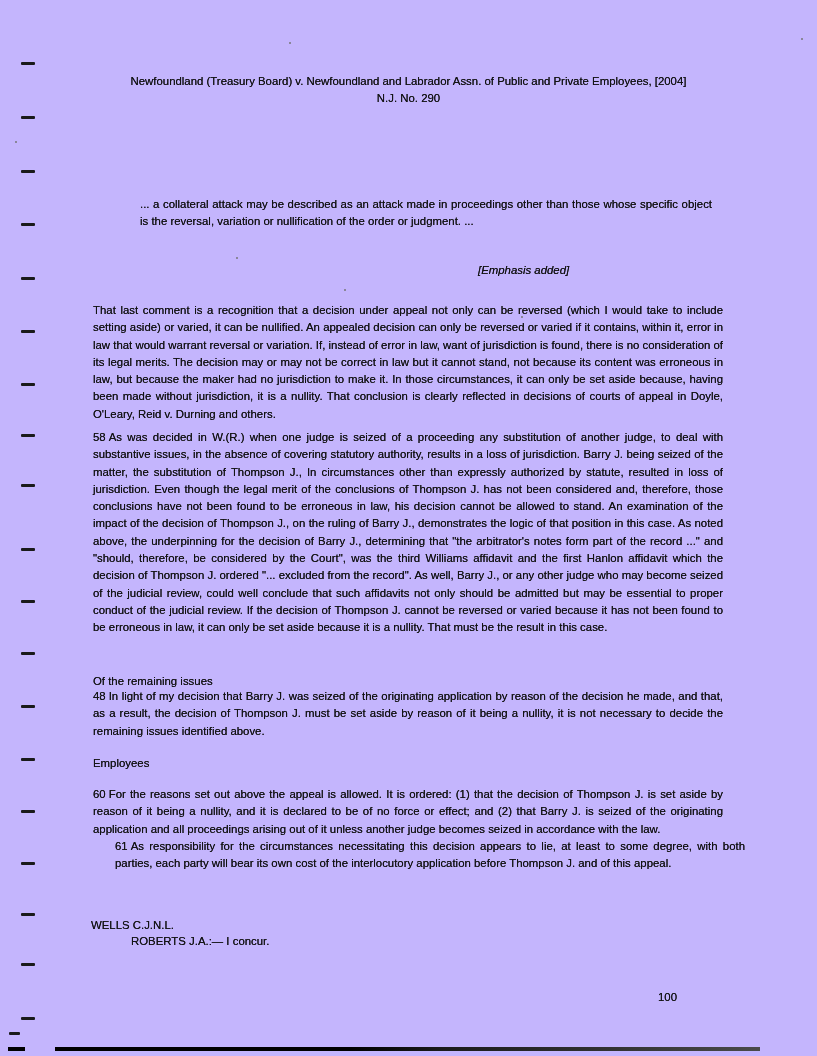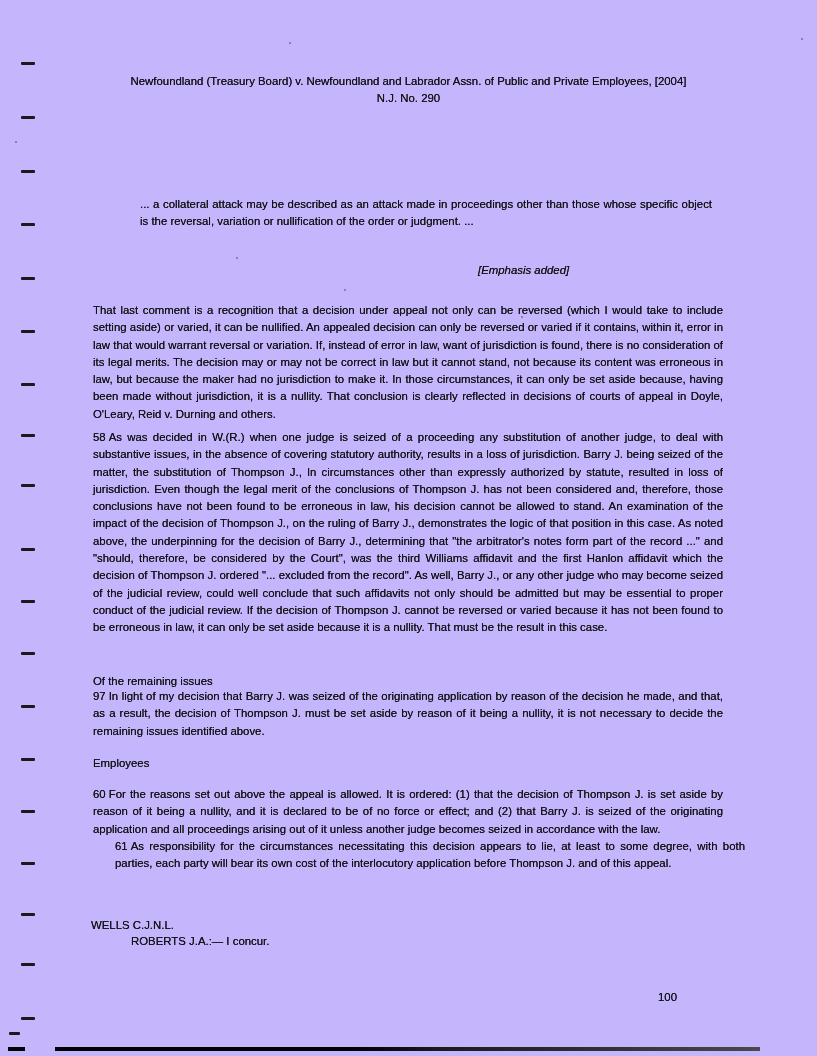--- a/index.html
+++ b/index.html
@@ -121,21 +121,21 @@
 
   <div class="txt col just" style="top: 302px;">That last comment is a recognition that a decision under appeal not only can be reversed (which I would take to include setting aside) or varied, it can be nullified. An appealed decision can only be reversed or varied if it contains, within it, error in law that would warrant reversal or variation. If, instead of error in law, want of jurisdiction is found, there is no consideration of its legal merits. The decision may or may not be correct in law but it cannot stand, not because its content was erroneous in law, but because the maker had no jurisdiction to make it. In those circumstances, it can only be set aside because, having been made without jurisdiction, it is a nullity. That conclusion is clearly reflected in decisions of courts of appeal in Doyle, O'Leary, Reid v. Durning and others.</div>
 
   <div class="txt col just" style="top: 429px;">
     <span class="para-num">58</span><span>As was decided in W.(R.) when one judge is seized of a proceeding any substitution of another judge, to deal with substantive issues, in the absence of covering statutory authority, results in a loss of jurisdiction. Barry J. being seized of the matter, the substitution of Thompson J., In circumstances other than expressly authorized by statute, resulted in loss of jurisdiction. Even though the legal merit of the conclusions of Thompson J. has not been considered and, therefore, those conclusions have not been found to be erroneous in law, his decision cannot be allowed to stand. An examination of the impact of the decision of Thompson J., on the ruling of Barry J., demonstrates the logic of that position in this case. As noted above, the underpinning for the decision of Barry J., determining that "the arbitrator's notes form part of the record ..." and "should, therefore, be considered by the Court", was the third Williams affidavit and the first Hanlon affidavit which the decision of Thompson J. ordered "... excluded from the record". As well, Barry J., or any other judge who may become seized of the judicial review, could well conclude that such affidavits not only should be admitted but may be essential to proper conduct of the judicial review. If the decision of Thompson J. cannot be reversed or varied because it has not been found to be erroneous in law, it can only be set aside because it is a nullity. That must be the result in this case.</span>
   </div>
 
   <div class="txt col" style="top: 656px; margin-top: 17px;">Of the remaining issues</div>
 
   <div class="txt col just" style="top: 688px;">
-    <span class="para-num">97</span><span>In light of my decision that Barry J. was seized of the originating application by reason of the decision he made, and that, as a result, the decision of Thompson J. must be set aside by reason of it being a nullity, it is not necessary to decide the remaining issues identified above.</span>
+    <span class="para-num">48</span><span>In light of my decision that Barry J. was seized of the originating application by reason of the decision he made, and that, as a result, the decision of Thompson J. must be set aside by reason of it being a nullity, it is not necessary to decide the remaining issues identified above.</span>
   </div>
 
   <div class="txt col" style="top: 755px;">Employees</div>
 
   <div class="txt col just" style="top: 786px;">
     <span class="para-num">60</span><span>For the reasons set out above the appeal is allowed. It is ordered: (1) that the decision of Thompson J. is set aside by reason of it being a nullity, and it is declared to be of no force or effect; and (2) that Barry J. is seized of the originating application and all proceedings arising out of it unless another judge becomes seized in accordance with the law.</span>
   </div>
 
   <div class="txt col just" style="top: 838px; margin-left: 22px;">
     <span class="para-num">61</span><span>As responsibility for the circumstances necessitating this decision appears to lie, at least to some degree, with both parties, each party will bear its own cost of the interlocutory application before Thompson J. and of this appeal.</span>

